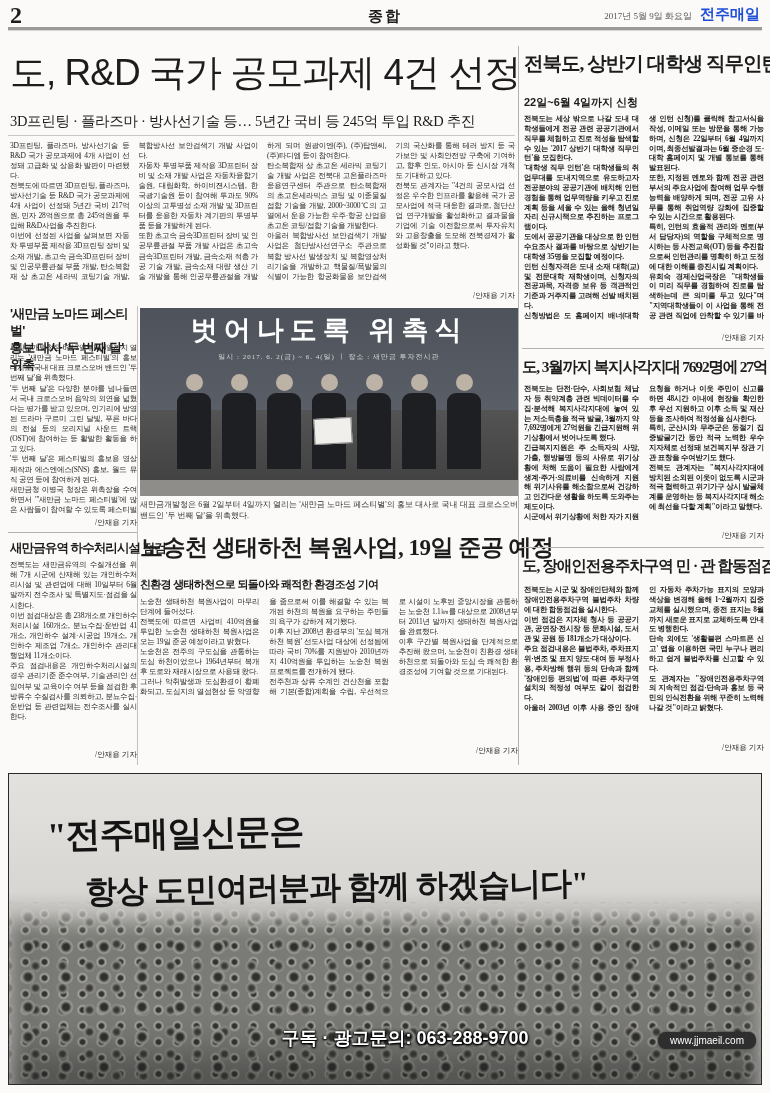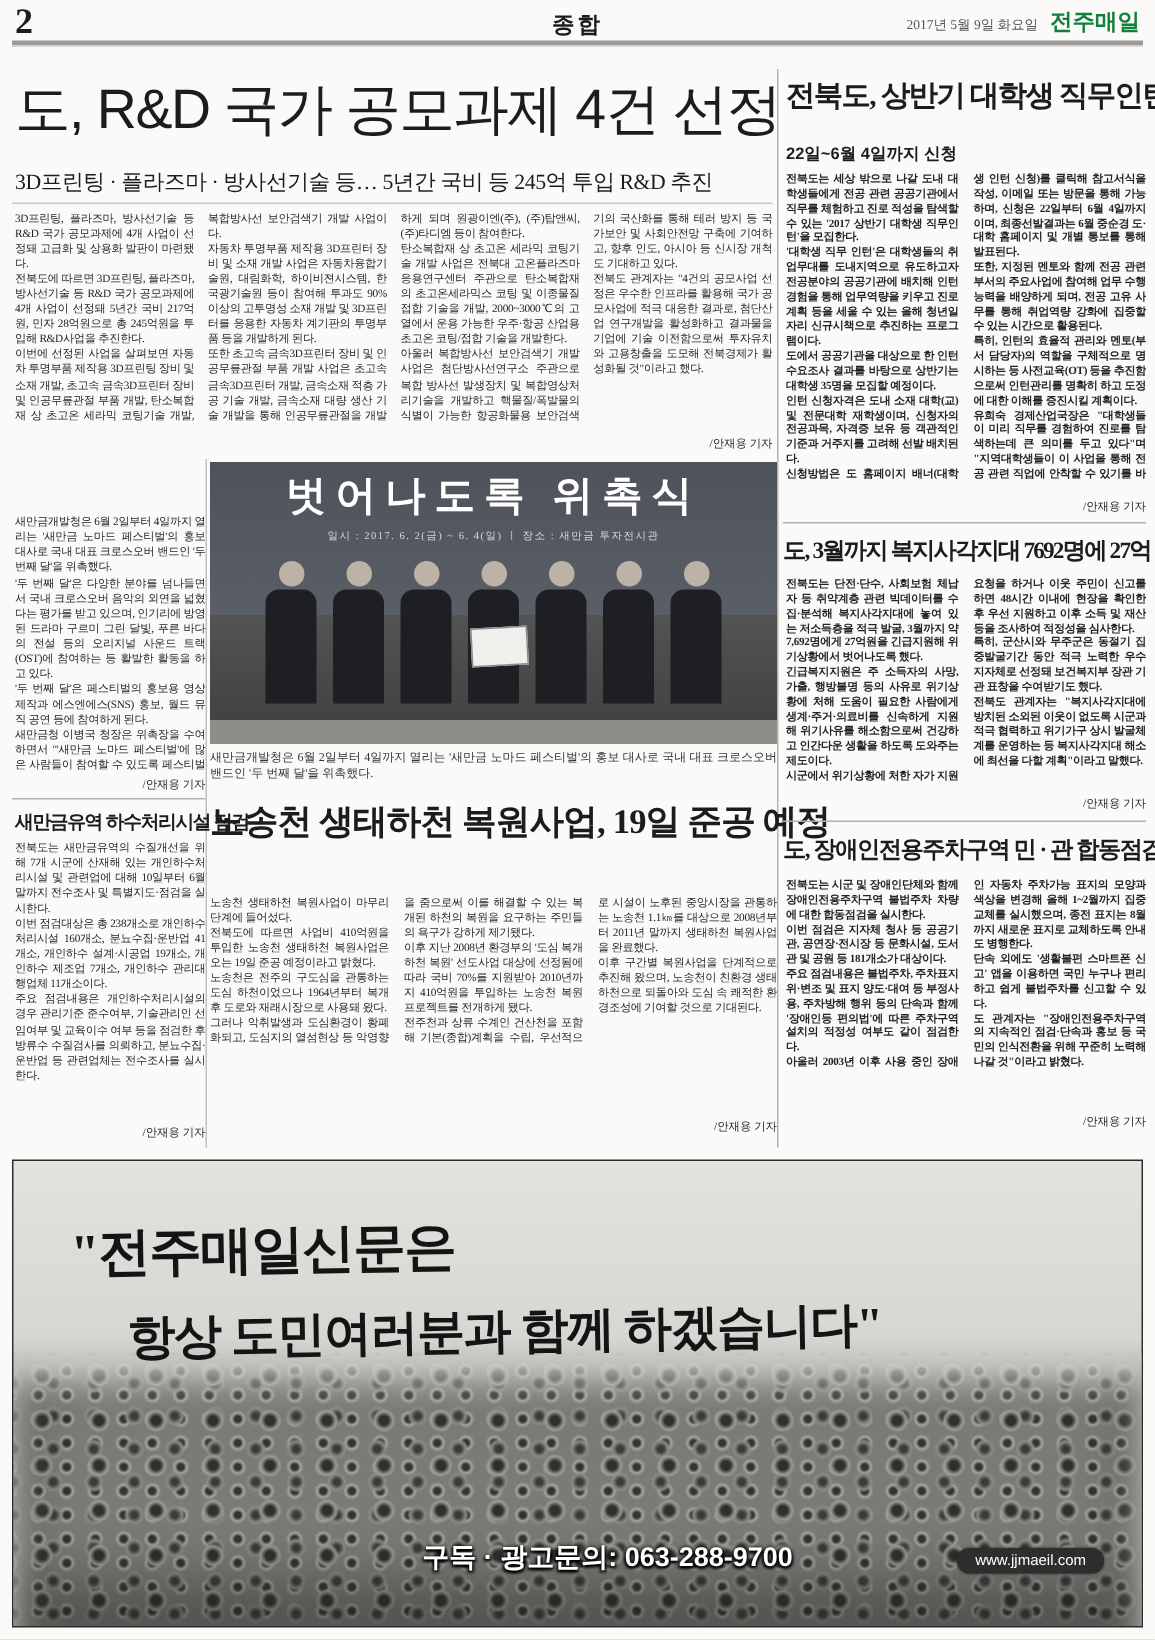--- a/index.html
+++ b/index.html
@@ -5,21 +5,21 @@
   html,body{margin:0;padding:0;background:#e9e7e3;}
   #page{position:relative;width:770px;height:1093px;background:#fbfaf8;color:#1c1c1c;
         font-family:"Liberation Serif",serif;overflow:hidden;margin:0 auto;
         box-shadow:0 0 4px rgba(0,0,0,.3);}
   .abs{position:absolute;}
   
   .pagenum{left:10px;top:2px;font-size:24px;font-weight:bold;}
   .section{left:0;right:0;top:7px;text-align:center;font-size:15px;font-weight:bold;
            font-family:"Liberation Sans",sans-serif;letter-spacing:2px;}
   .dateline{right:10px;top:10px;font-size:9px;color:#555;text-align:right;}
-  .masthead{right:10px;top:5px;font-size:15px;font-weight:bold;color:#15803d;
+  .masthead{right:10px;top:5px;font-size:15px;font-weight:bold;color:#1d4ed8;
             font-family:"Liberation Sans",sans-serif;}
   .dateline{right:78px;}
   .rule-thick{left:8px;top:27px;width:754px;height:3px;background:#9a9a9a;border-bottom:1px solid #d8d6d2;}
   
   .main-headline{left:10px;top:48px;width:508px;font-size:37px;font-weight:400;
                  font-family:"Liberation Sans",sans-serif;letter-spacing:-1px;white-space:nowrap;}
   .main-subhead{left:10px;top:112px;width:508px;font-size:14.5px;letter-spacing:-0.3px;}
   .subhead-rule{left:8px;top:135px;width:507px;height:1px;background:#c9c7c3;}
   .body{white-space:pre-line;text-align:justify;overflow:hidden;color:#242424;}
   .main-body{left:10px;top:141px;width:505px;height:150px;column-count:4;column-gap:9px;
@@ -95,21 +95,21 @@
       background-size:38px 30px,27px 22px,19px 16px;
       background-position:0 0,13px 9px,7px 4px;
       box-shadow:inset 0 18px 22px rgba(215,214,210,.9), inset 0 -30px 40px rgba(30,30,30,.45);}
   .ad-quote1{left:38px;top:36px;font-size:35px;font-weight:bold;color:#141414;
              transform:rotate(-1deg);letter-spacing:-1px;}
   .ad-quote2{left:76px;top:92px;font-size:32px;font-weight:bold;color:#141414;
              transform:rotate(-1deg);letter-spacing:-1px;}
   .ad-contact{left:226px;top:252px;width:340px;text-align:center;font-size:18px;font-weight:bold;
               color:#ffffff;font-family:"Liberation Sans",sans-serif;
               text-shadow:0 0 3px #000,1px 1px 2px #000,-1px 1px 2px #000;}
-  .ad-site{right:25px;top:258px;background:#2e2e2e;color:#fff;font-size:10px;
+  .ad-site{right:5px;top:258px;background:#2e2e2e;color:#fff;font-size:10px;
            font-family:"Liberation Sans",sans-serif;padding:3px 12px;border-radius:8px;
            box-shadow:0 0 2px rgba(0,0,0,.6);}
 </style>
 </head>
 <body>
 
 <div id="page">
 
   <div class="abs pagenum">2</div>
   <div class="abs section">종합</div>
@@ -126,20 +126,24 @@
 자동차 투명부품 제작용 3D프린터 장비 및 소재 개발 사업은 자동차융합기술원, 대림화학, 하이비젼시스템, 한국광기술원 등이 참여해 투과도 90%이상의 고투명성 소재 개발 및 3D프린터를 응용한 자동차 계기판의 투명부품 등을 개발하게 된다.
 또한 초고속 금속3D프린터 장비 및 인공무릎관절 부품 개발 사업은 초고속 금속3D프린터 개발, 금속소재 적층 가공 기술 개발, 금속소재 대량 생산 기술 개발을 통해 인공무릎관절을 개발하게 되며 원광이엔(주), (주)탑앤씨, (주)타디엠 등이 참여한다.
 탄소복합재 상 초고온 세라믹 코팅기술 개발 사업은 전북대 고온플라즈마응용연구센터 주관으로 탄소복합재의 초고온세라믹스 코팅 및 이종물질 접합 기술을 개발, 2000~3000℃의 고열에서 운용 가능한 우주·항공 산업용 초고온 코팅/접합 기술을 개발한다.
 아울러 복합방사선 보안검색기 개발 사업은 첨단방사선연구소 주관으로 복합 방사선 발생장치 및 복합영상처리기술을 개발하고 핵물질/폭발물의 식별이 가능한 항공화물용 보안검색기의 국산화를 통해 테러 방지 등 국가보안 및 사회안전망 구축에 기여하고, 향후 인도, 아시아 등 신시장 개척도 기대하고 있다.
 전북도 관계자는 "4건의 공모사업 선정은 우수한 인프라를 활용해 국가 공모사업에 적극 대응한 결과로, 첨단산업 연구개발을 활성화하고 결과물을 기업에 기술 이전함으로써 투자유치와 고용창출을 도모해 전북경제가 활성화될 것"이라고 했다.</div>
   <div class="abs byline main-byline">/안재용 기자</div>
 
   <div class="abs vrule-right"></div>
   <div class="abs vrule-left"></div>
 
+  <div class="abs l1-head">
+    <span>'새만금 노마드 페스티벌'</span><br>
+    <span>홍보 대사 '두 번째 달' 위촉</span>
+  </div>
   <div class="abs body l1-body">새만금개발청은 6월 2일부터 4일까지 열리는 '새만금 노마드 페스티벌'의 홍보 대사로 국내 대표 크로스오버 밴드인 '두 번째 달'을 위촉했다.
 '두 번째 달'은 다양한 분야를 넘나들면서 국내 크로스오버 음악의 외연을 넓혔다는 평가를 받고 있으며, 인기리에 방영된 드라마 구르미 그린 달빛, 푸른 바다의 전설 등의 오리지널 사운드 트랙(OST)에 참여하는 등 활발한 활동을 하고 있다.
 '두 번째 달'은 페스티벌의 홍보용 영상 제작과 에스엔에스(SNS) 홍보, 월드 뮤직 공연 등에 참여하게 된다.
 새만금청 이병국 청장은 위촉장을 수여하면서 "'새만금 노마드 페스티벌'에 많은 사람들이 참여할 수 있도록 페스티벌의 가치를 알리는 알림이 역할"을 요청했다.</div>
   <div class="abs byline l1-byline">/안재용 기자</div>
   <div class="abs left-rule"></div>
 
   <div class="abs l2-head">새만금유역 하수처리시설 점검</div>
   <div class="abs body l2-body">전북도는 새만금유역의 수질개선을 위해 7개 시군에 산재해 있는 개인하수처리시설 및 관련업에 대해 10일부터 6월말까지 전수조사 및 특별지도·점검을 실시한다.
 이번 점검대상은 총 238개소로 개인하수처리시설 160개소, 분뇨수집·운반업 41개소, 개인하수 설계·시공업 19개소, 개인하수 제조업 7개소, 개인하수 관리대행업체 11개소이다.
@@ -180,20 +184,21 @@
       <div class="person">
           <div class="head"></div>
           <div class="torso"></div>
         </div>
     </div>
     <div class="cert"></div>
   </div>
   <div class="abs caption">새만금개발청은 6월 2일부터 4일까지 열리는 '새만금 노마드 페스티벌'의 홍보 대사로 국내 대표 크로스오버 밴드인 '두 번째 달'을 위촉했다.</div>
 
   <div class="abs mid-headline">노송천 생태하천 복원사업, 19일 준공 예정</div>
+  <div class="abs mid-subhead">친환경 생태하천으로 되돌아와 쾌적한 환경조성 기여</div>
   <div class="abs body mid-body">노송천 생태하천 복원사업이 마무리 단계에 들어섰다.
 전북도에 따르면 사업비 410억원을 투입한 노송천 생태하천 복원사업은 오는 19일 준공 예정이라고 밝혔다.
 노송천은 전주의 구도심을 관통하는 도심 하천이었으나 1964년부터 복개 후 도로와 재래시장으로 사용돼 왔다.
 그러나 악취발생과 도심환경이 황폐화되고, 도심지의 열섬현상 등 악영향을 줌으로써 이를 해결할 수 있는 복개된 하천의 복원을 요구하는 주민들의 욕구가 강하게 제기됐다.
 이후 지난 2008년 환경부의 '도심 복개하천 복원' 선도사업 대상에 선정됨에 따라 국비 70%를 지원받아 2010년까지 410억원을 투입하는 노송천 복원 프로젝트를 전개하게 됐다.
 전주천과 상류 수계인 건산천을 포함해 기본(종합)계획을 수립, 우선적으로 시설이 노후된 중앙시장을 관통하는 노송천 1.1㎞를 대상으로 2008년부터 2011년 말까지 생태하천 복원사업을 완료했다.
 이후 구간별 복원사업을 단계적으로 추진해 왔으며, 노송천이 친환경 생태하천으로 되돌아와 도심 속 쾌적한 환경조성에 기여할 것으로 기대된다.</div>
   <div class="abs byline mid-byline">/안재용 기자</div>
 
   <div class="abs r-head1">전북도, 상반기 대학생 직무인턴 모집</div>

